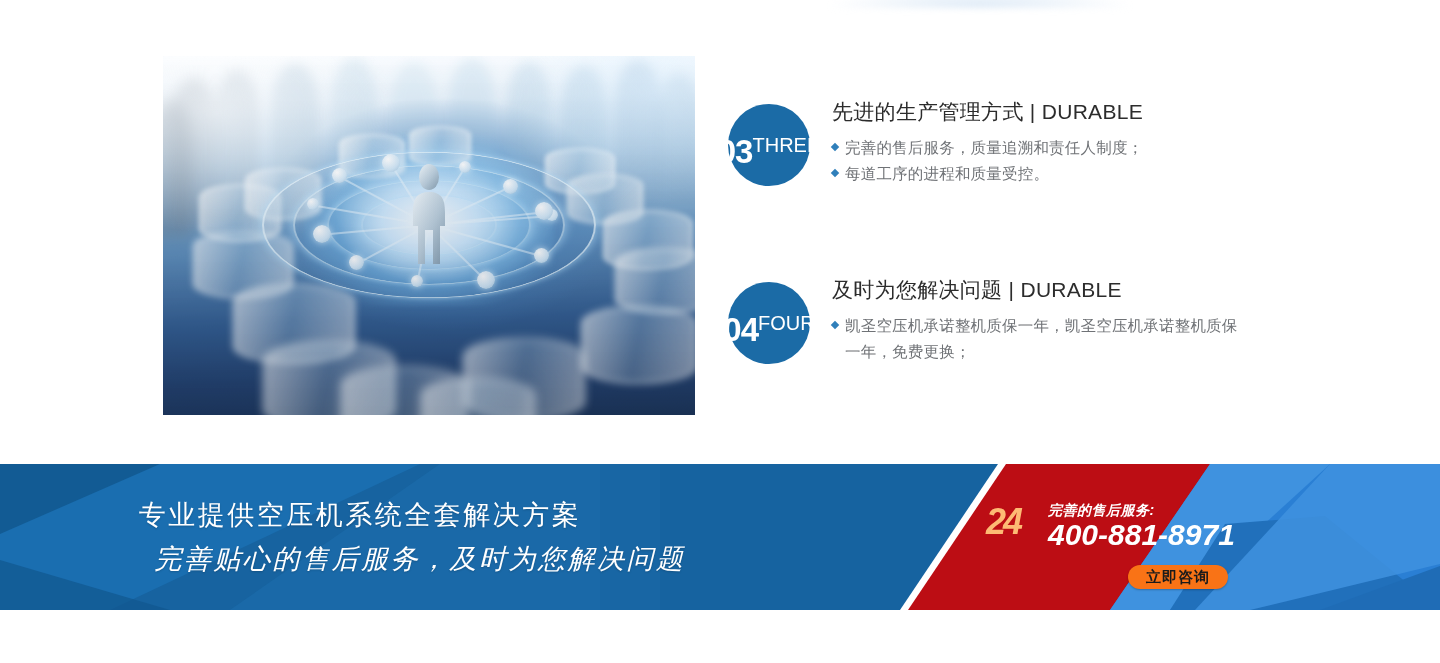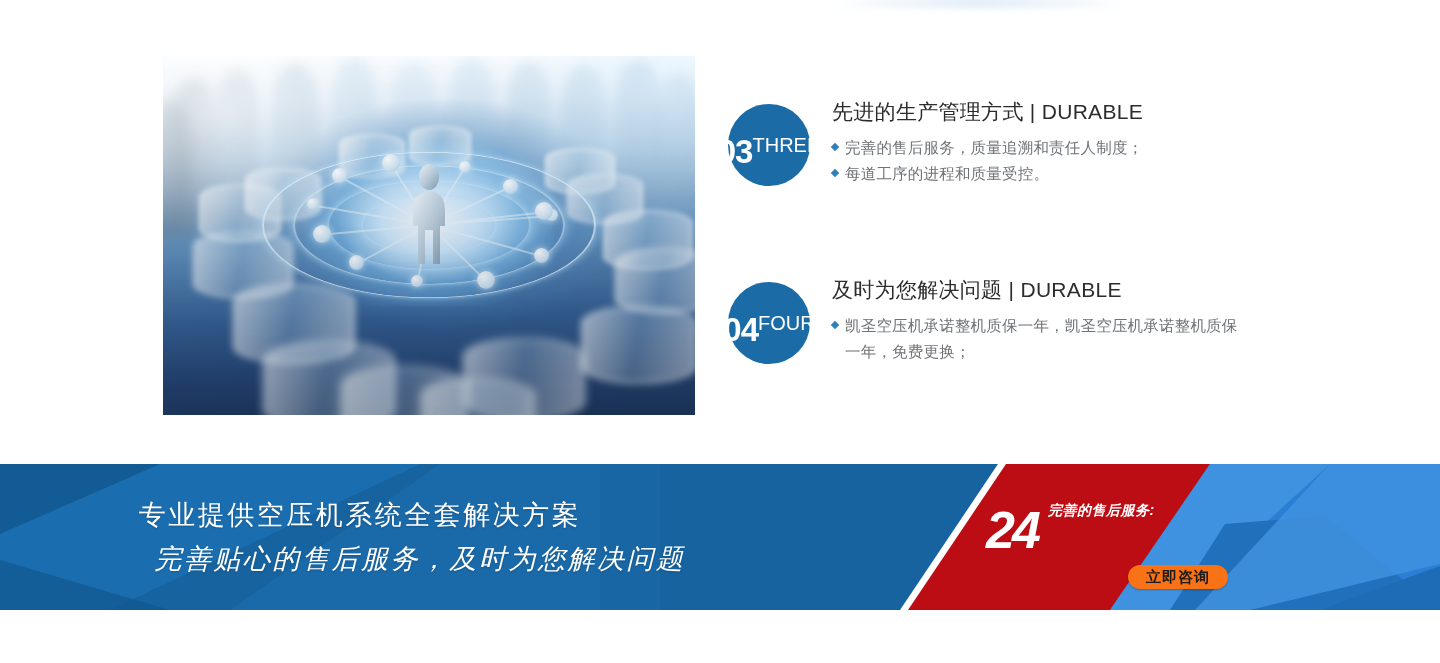--- a/index.html
+++ b/index.html
@@ -146,22 +146,22 @@
   .br-f2{position:absolute;left:0;top:0;width:365px;height:146px;background:#2170bb;
     clip-path:polygon(150px 60px,250px 52px,365px 146px,95px 146px);}
   .br-f3{position:absolute;left:0;top:0;width:365px;height:146px;background:#3f92df;
     clip-path:polygon(255px 0,365px 0,365px 100px,175px 146px,120px 146px);opacity:.85;}
   .br-f4{position:absolute;left:0;top:0;width:365px;height:146px;background:#1f6cb6;
     clip-path:polygon(365px 102px,365px 146px,245px 146px);}
 
   
   .hotline{position:absolute;left:986px;top:32px;width:300px;height:100px;}
   .h24{
-    position:absolute;left:0;top:8px;font-size:52px;font-weight:700;font-style:italic;
-    color:#ffffff;letter-spacing:-3px;line-height:1;
+    position:absolute;left:0;top:8px;font-size:36px;font-weight:700;font-style:italic;
+    color:#fdba74;letter-spacing:-3px;line-height:1;
     font-family:"Liberation Sans","DejaVu Sans",sans-serif;
   }
   .h-label{
     position:absolute;left:62px;top:6px;font-size:14px;font-style:italic;font-weight:700;
     color:#ffffff;letter-spacing:.5px;
   }
   .h-number{
     position:absolute;left:62px;top:22px;font-size:30px;font-style:italic;font-weight:700;
     color:#ffffff;letter-spacing:0px;line-height:1.1;white-space:nowrap;
     font-family:"Liberation Sans","DejaVu Sans",sans-serif;
@@ -309,18 +309,19 @@
       <div class="br-f2"></div>
       <div class="br-f3"></div>
       <div class="br-f4"></div>
     </div>
 
     <div class="hotline">
       <div class="h24">
         <span>24</span>
       </div>
       <div class="h-label">完善的售后服务:</div>
+      <div class="h-number">400-881-8971</div>
     </div>
   </div>
 
   <div class="cta">立即咨询</div>
 
 </div>
 
 </body></html>

